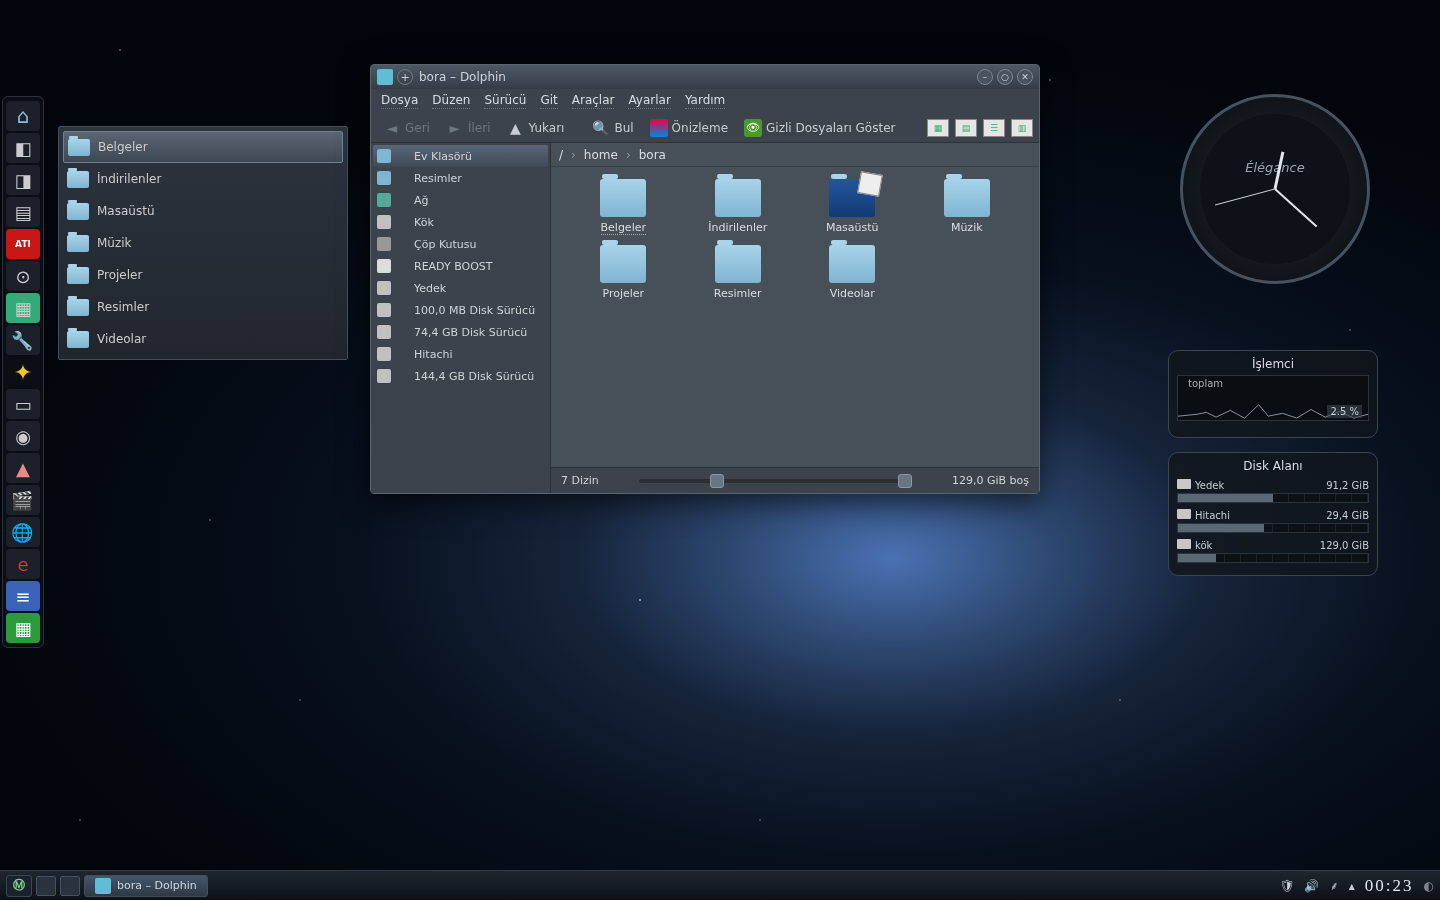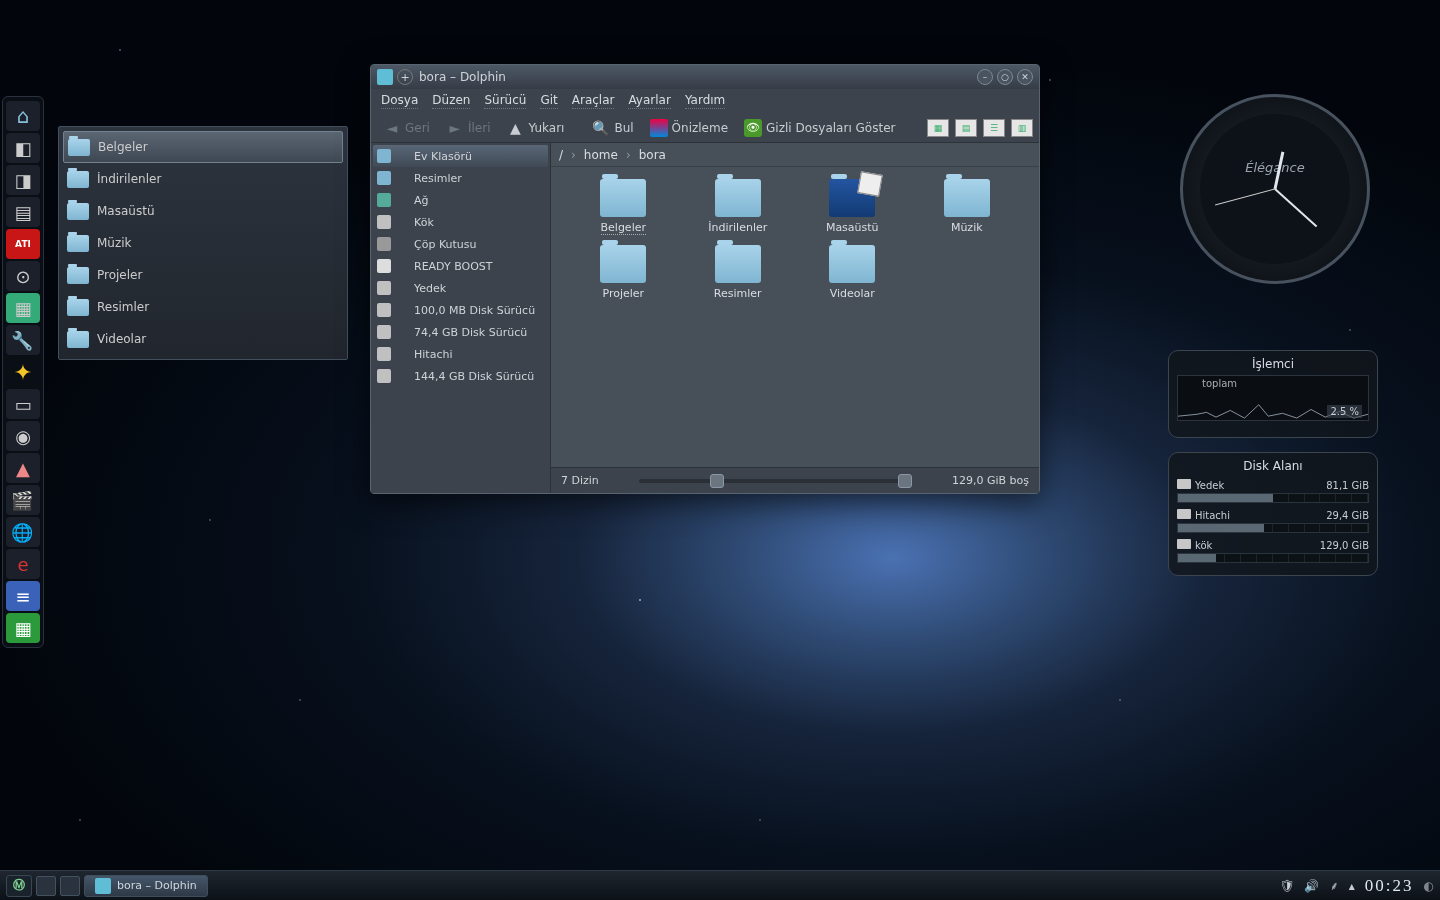--- a/index.html
+++ b/index.html
@@ -90,21 +90,21 @@
 .clock .face{position:relative;width:150px;height:150px;border-radius:50%;background:#0d1218;color:#9aa3ad;font-size:13px}
 .clock .brand{position:absolute;top:46px;left:0;right:0;text-align:center;font-style:italic}
 .hand{position:absolute;left:50%;top:50%;background:#dfe6ec;transform-origin:bottom center}
 .hand.h{width:3px;height:38px;transform:translate(-50%,-100%) rotate(12deg)}
 .hand.m{width:2px;height:56px;transform:translate(-50%,-100%) rotate(132deg)}
 .hand.s{width:1px;height:62px;background:#ccc;transform:translate(-50%,-100%) rotate(255deg)}
 .widget{position:absolute;right:62px;width:210px;background:rgba(18,22,28,.8);border:1px solid #3a4550;border-radius:10px;padding:6px 8px;color:#c9cdd2;font-size:11px}
 .widget h4{text-align:center;font-weight:normal;color:#d9dde2;font-size:12px;margin-bottom:4px}
 .cpuw{top:350px;height:88px}
 .cpuw .graph{height:46px;background:#0a0e13;border:1px solid #2b343e;position:relative;overflow:hidden}
-.cpuw .lbl{position:absolute;top:2px;left:24px;font-size:10px;color:#a7adb5}
+.cpuw .lbl{position:absolute;top:2px;left:10px;font-size:10px;color:#a7adb5}
 .cpuw .pct{position:absolute;bottom:2px;right:6px;font-size:10px;background:rgba(60,70,82,.6);padding:1px 3px}
 .diskw{top:452px}
 .drow{margin:6px 0}
 .drow .dh{display:flex;align-items:center;justify-content:space-between;font-size:10px}
 .drow .dh .dico{width:14px;height:10px;background:#c7c7c7;display:inline-block;margin-right:4px;border-radius:1px}
 .bar{height:10px;background:#0c1116;border:1px solid #2b343e;margin-top:2px;position:relative;display:flex}
 .seg{flex:1;border-right:1px solid #1c232b}
 .bar .fill{position:absolute;inset:0;background:linear-gradient(90deg,#5a6874,#5a6874)}
 
 .taskbar{position:absolute;left:0;right:0;bottom:0;height:30px;background:linear-gradient(#1f262f,#0c1117);border-top:1px solid #2e3946;display:flex;align-items:center;padding:0 6px;gap:4px}
@@ -337,21 +337,21 @@
     </svg>
     <span class="pct">2.5 %</span>
   </div>
 </div>
 
 <div class="widget diskw">
   <h4>Disk Alanı</h4>
   <div class="drow">
     <div class="dh">
         <span><span class="dico"></span><span>Yedek</span></span>
-        <span>81,1 GiB</span>
+        <span>91,2 GiB</span>
       </div>
     <div class="bar">
         <div class="fill" style="right:50%"></div>
         <div class="seg"></div>
         <div class="seg"></div>
         <div class="seg"></div>
         <div class="seg"></div>
         <div class="seg"></div>
         <div class="seg"></div>
         <div class="seg"></div>

